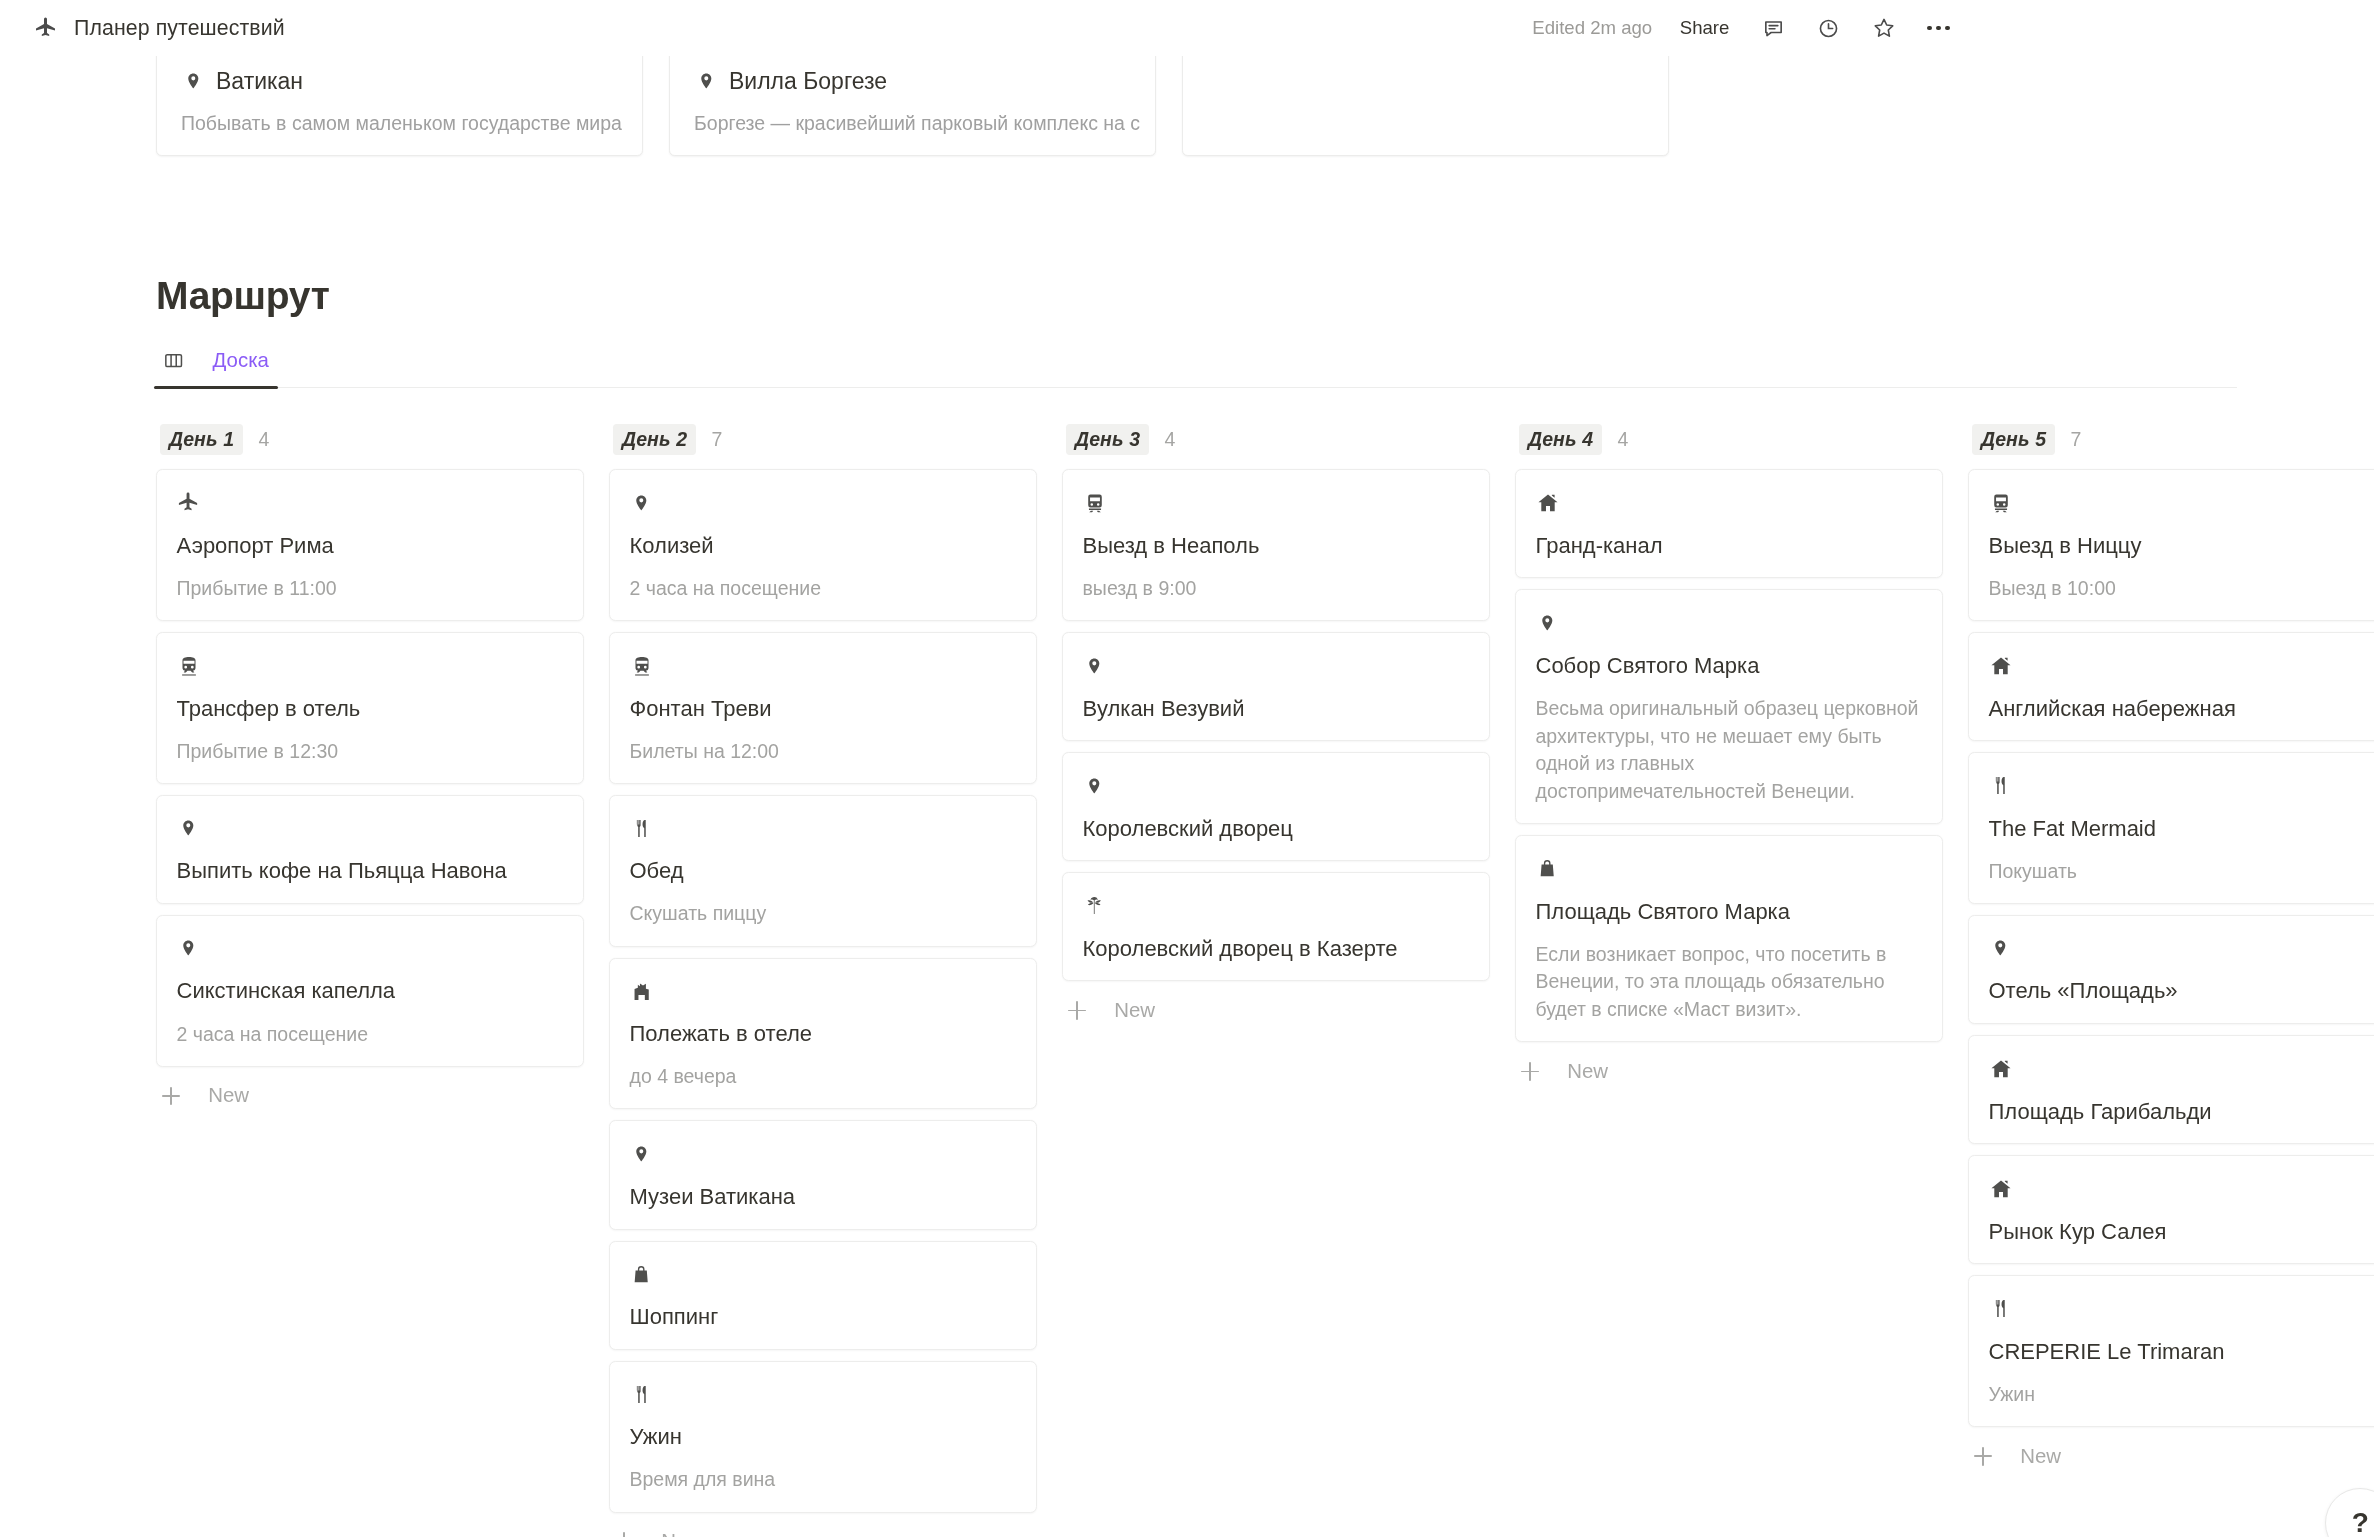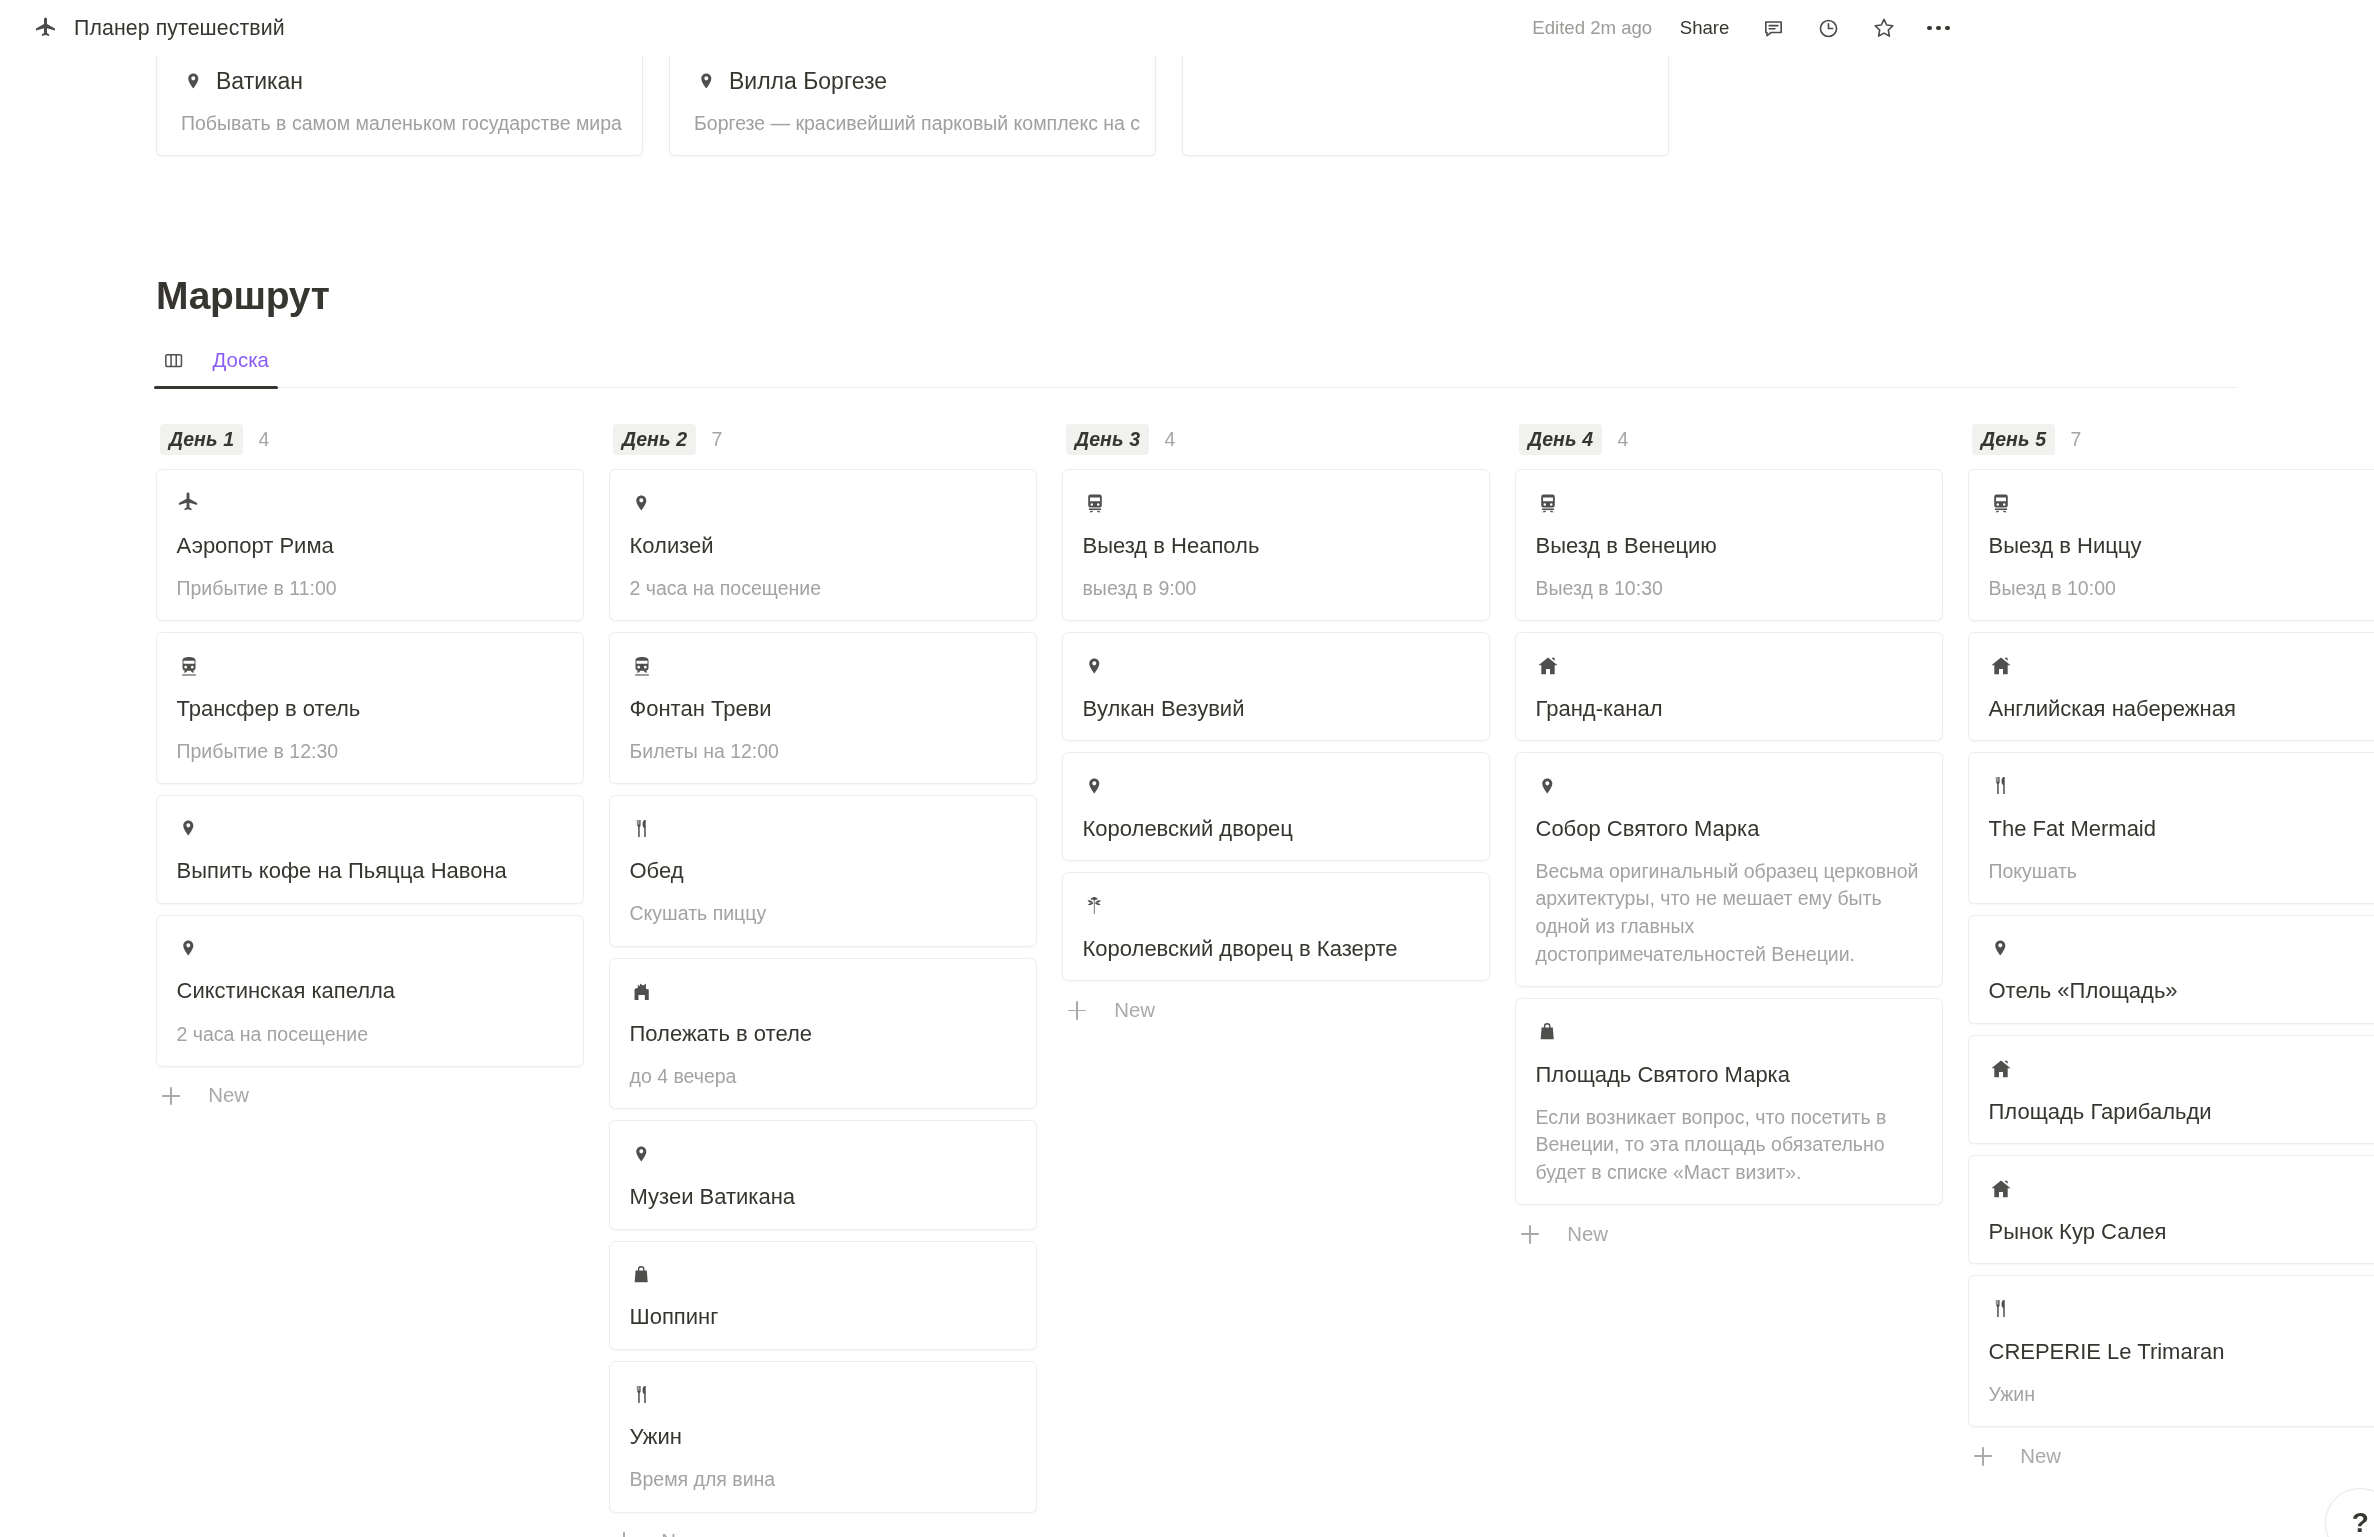--- a/index.html
+++ b/index.html
@@ -447,32 +447,20 @@
       <div class="col">
         <div class="col-head">
           <span class="col-chip">День 4</span>
           <span class="col-count">4</span>
         </div>
         <div class="cards">
           <div class="card">
             <div class="card-title">
               <span class="card-icon">
                 <svg width="22" height="22" viewBox="0 0 24 24" fill="currentColor">
-                  <path d="M7 2.8h10a2.4 2.4 0 0 1 2.4 2.4v9.2a2.4 2.4 0 0 1-2.4 2.4H7a2.4 2.4 0 0 1-2.4-2.4V5.2A2.4 2.4 0 0 1 7 2.8zm-.4 3.1v4.3h10.8V5.9zM8.5 15a1.4 1.4 0 1 0 0-2.8 1.4 1.4 0 0 0 0 2.8zm7 0a1.4 1.4 0 1 0 0-2.8 1.4 1.4 0 0 0 0 2.8z"></path>
-                  <path d="M5.4 18.1h13.2v1.4H5.4zM7.6 20.4l-1.9 1.8h3.1l1.3-1.8zm8.8 0 1.9 1.8h-3.1l-1.3-1.8z"></path>
-                </svg>
-              </span>
-              <span class="card-title-text">Выезд в Венецию</span>
-            </div>
-            <div class="card-sub">Выезд в 10:30</div>
-          </div>
-          <div class="card">
-            <div class="card-title">
-              <span class="card-icon">
-                <svg width="22" height="22" viewBox="0 0 24 24" fill="currentColor">
                   <path d="M12 2.6 1.6 11.2h3.1v9.9h5.1v-5.9h4.4v5.9h5.1v-9.9h3.1zM16.2 3.1h3v3.2l-3-2.4z"></path>
                 </svg>
               </span>
               <span class="card-title-text">Гранд-канал</span>
             </div>
           </div>
           <div class="card">
             <div class="card-title">
               <span class="card-icon">
                 <svg width="18.6" height="24" viewBox="0 0 24 24" fill="currentColor">

